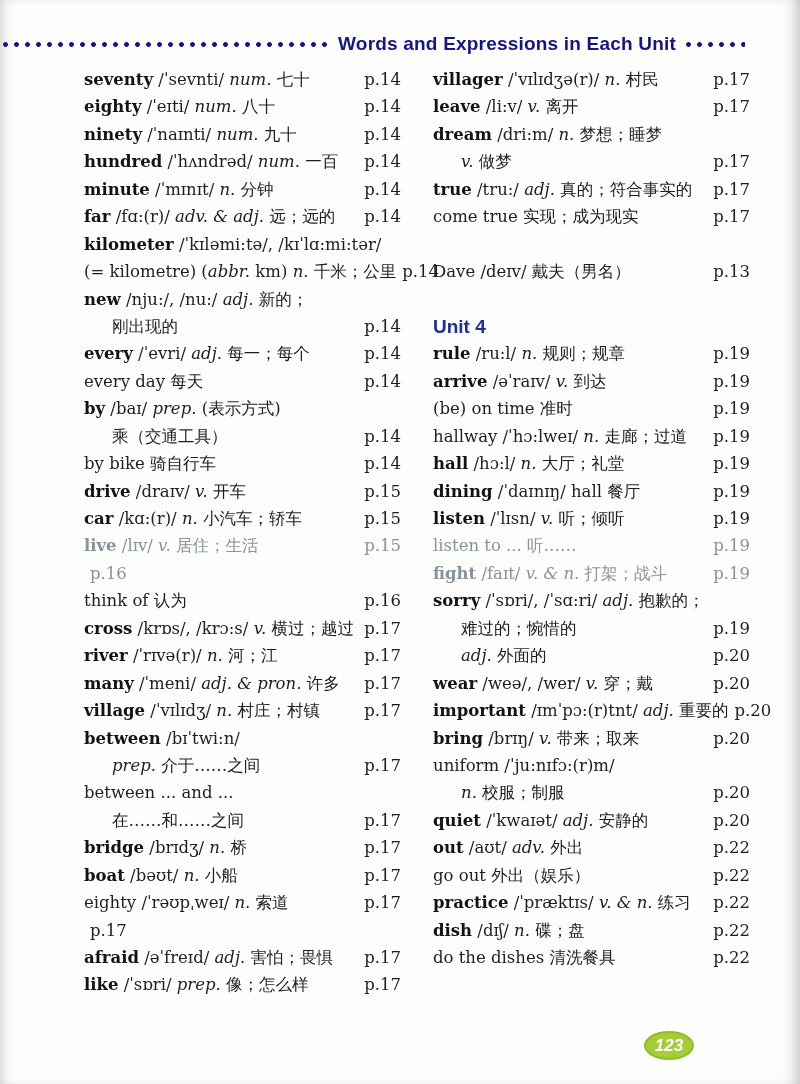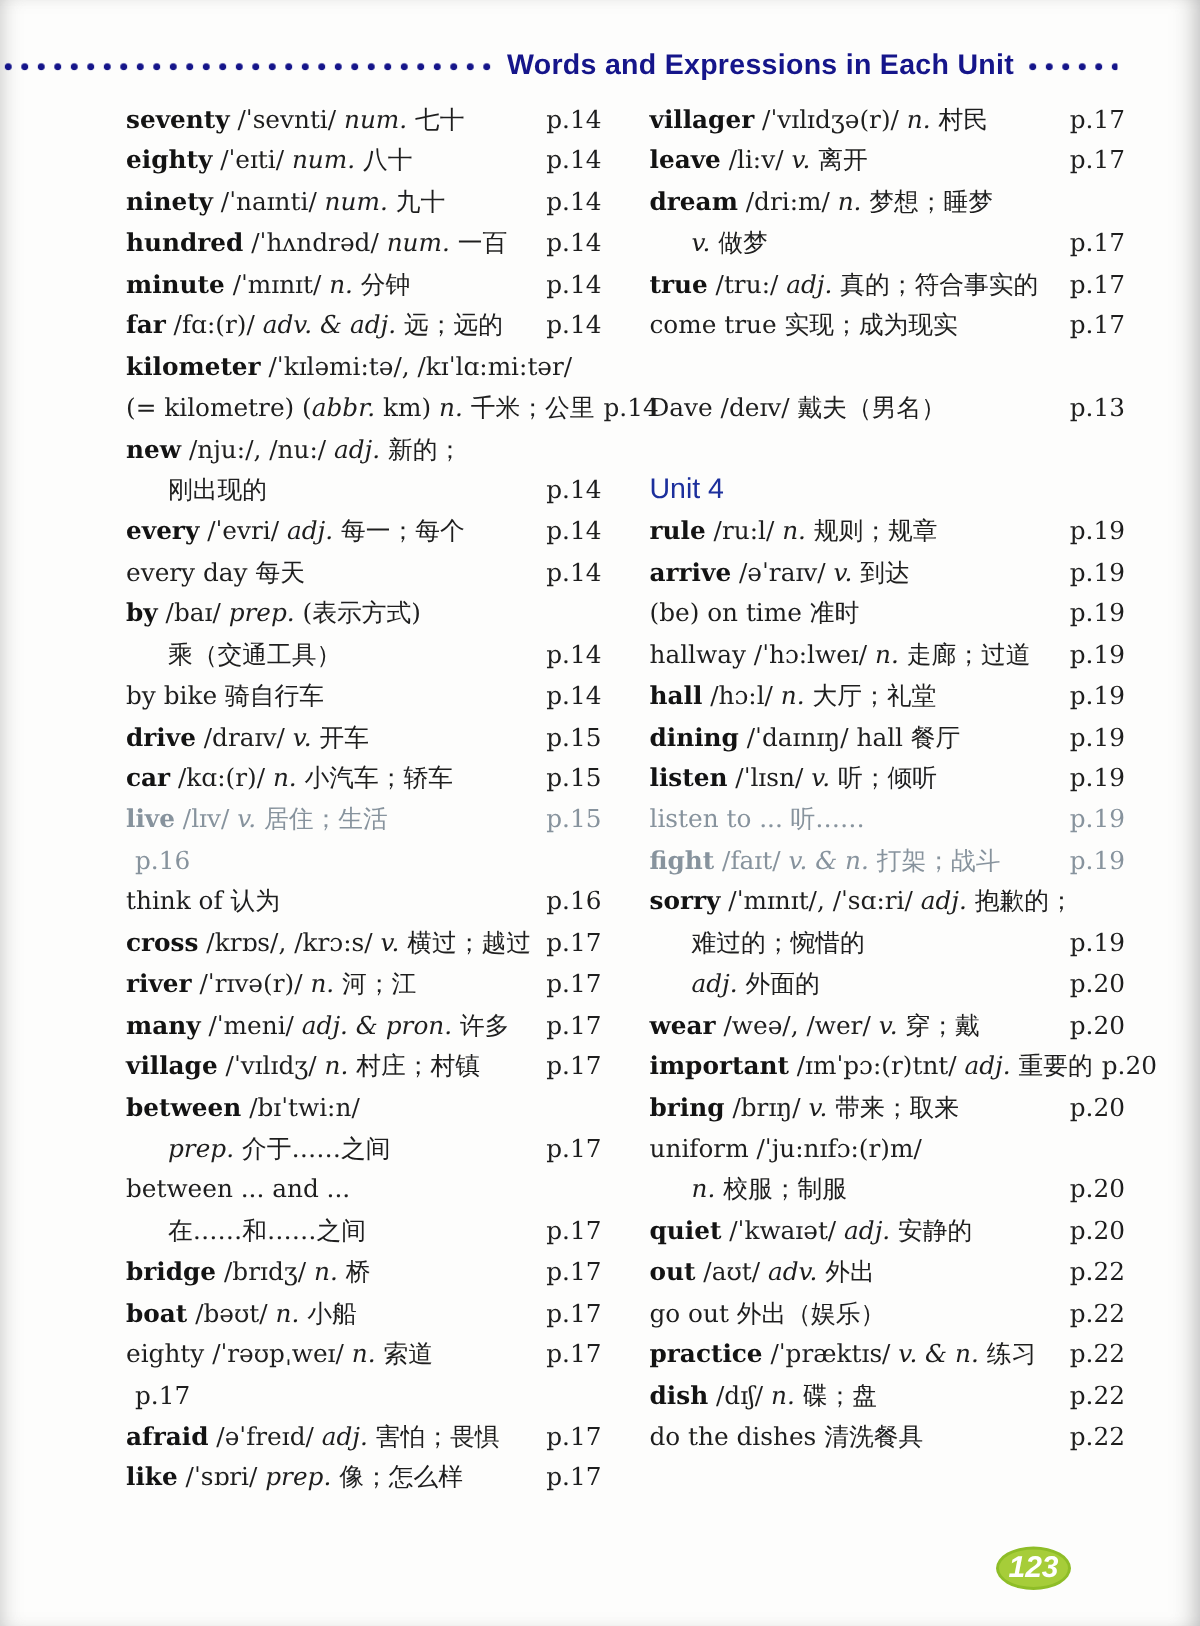--- a/index.html
+++ b/index.html
@@ -36,29 +36,29 @@
     height:27.45px; line-height:27.45px; font-size:16.5px;
   }
   .entry-text { flex:1; white-space:nowrap; }
   .page-ref { margin-left:6px; white-space:nowrap; }
   .row.indent .entry-text { padding-left:28px; }
   .row.faded { color:var(--faded-gray); }
   .seg-b { font-weight:bold; color:#131313; }
   .row.faded .seg-b { color:inherit; }
   .seg-i { font-style:italic; }
   .row.heading {
-    font-family:"Liberation Sans",sans-serif; font-weight:normal;
+    font-family:"Liberation Sans",sans-serif; font-weight:bold;
     font-size:19px; color:var(--unit-blue);
   }
   .page-badge {
-    position:absolute; bottom:24px; right:86px;
+    position:absolute; bottom:24px; right:106px;
     width:46px; height:25px; border-radius:50%;
     background:var(--badge-green); border:2px solid var(--badge-green-dark);
     color:#ffffff; font-family:"Liberation Sans",sans-serif;
-    font-weight:bold; font-style:italic; font-size:20px;
+    font-weight:bold; font-style:italic; font-size:17px;
     display:flex; align-items:center; justify-content:center;
   }
 </style>
 </head>
 <body>
 
 <div class="page" style="--header-blue: #15158a; --unit-blue: #1c2f9c; --faded-gray: #87939d; --badge-green: #a6cd39; --badge-green-dark: #8ebd27;">
   <div class="page-header">
     <span class="dotline left"></span>
     <span class="page-title">Words and Expressions in Each Unit</span>
@@ -264,21 +264,21 @@
         </div>
         <div class="row entry faded">
           <span class="entry-text"><span class="seg-r">listen to ... 听……</span></span>
           <span class="page-ref">p.19</span>
         </div>
         <div class="row entry faded">
           <span class="entry-text"><span class="seg-b">fight</span><span class="seg-r"> /faɪt/ </span><span class="seg-i">v. &amp; n.</span><span class="seg-r"> 打架；战斗</span></span>
           <span class="page-ref">p.19</span>
         </div>
         <div class="row entry">
-          <span class="entry-text"><span class="seg-b">sorry</span><span class="seg-r"> /ˈmɪnɪt/, /ˈsɑ:ri/ </span><span class="seg-i">adj.</span><span class="seg-r"> 抱歉的；</span></span>
+          <span class="entry-text"><span class="seg-b">sorry</span><span class="seg-r"> /ˈsɒri/, /ˈsɑ:ri/ </span><span class="seg-i">adj.</span><span class="seg-r"> 抱歉的；</span></span>
           <span class="page-ref"></span>
         </div>
         <div class="row entry indent">
           <span class="entry-text"><span class="seg-r">难过的；惋惜的</span></span>
           <span class="page-ref">p.19</span>
         </div>
         <div class="row entry indent">
           <span class="entry-text"><span class="seg-i">adj.</span><span class="seg-r"> 外面的</span></span>
           <span class="page-ref">p.20</span>
         </div>

